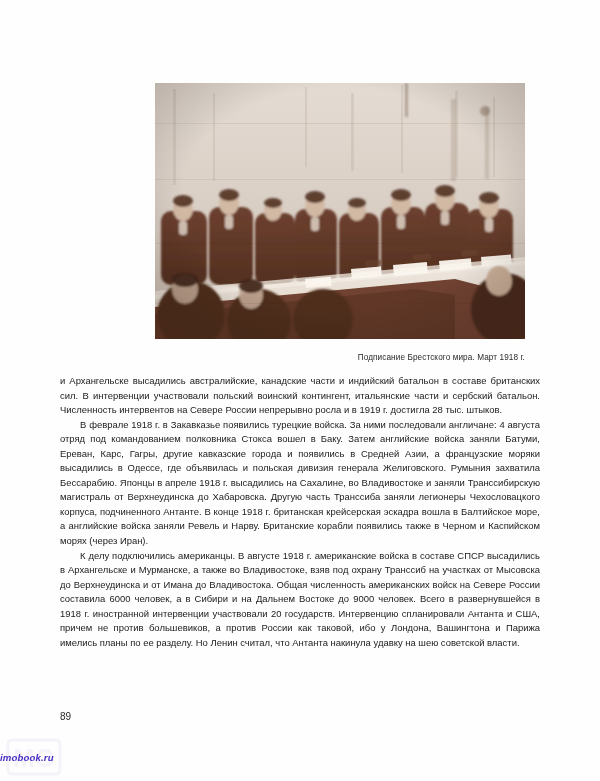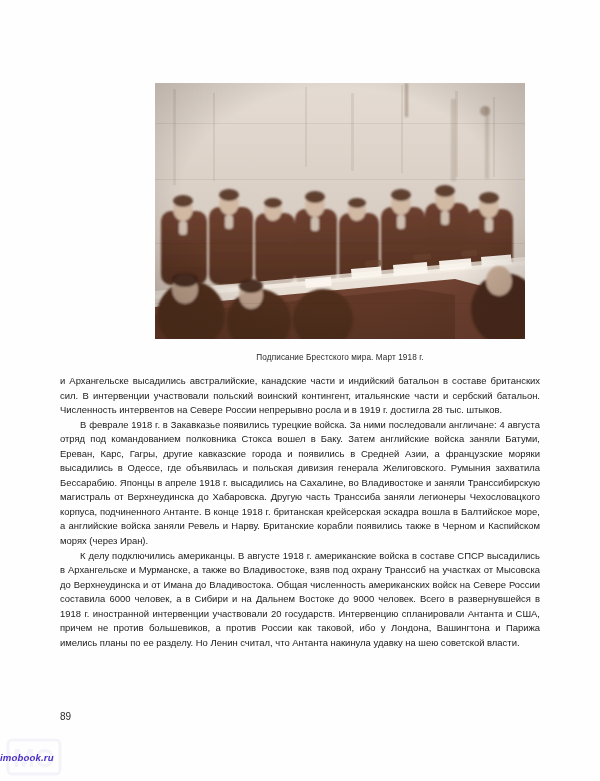--- a/index.html
+++ b/index.html
@@ -38,21 +38,21 @@
     overflow: hidden;
     background: #c9bdb3;
   }
   .photo svg { display: block; width: 100%; height: 100%; }
 
   .caption {
     position: absolute;
     left: 0;
     top: 270px;
     width: 370px;
-    text-align: center;
+    text-align: right;
     font-size: 8.2px;
     color: #2a2a2a;
     letter-spacing: 0.1px;
     white-space: nowrap;
   }
 
   
   .body-text {
     position: absolute;
     left: 60px;

